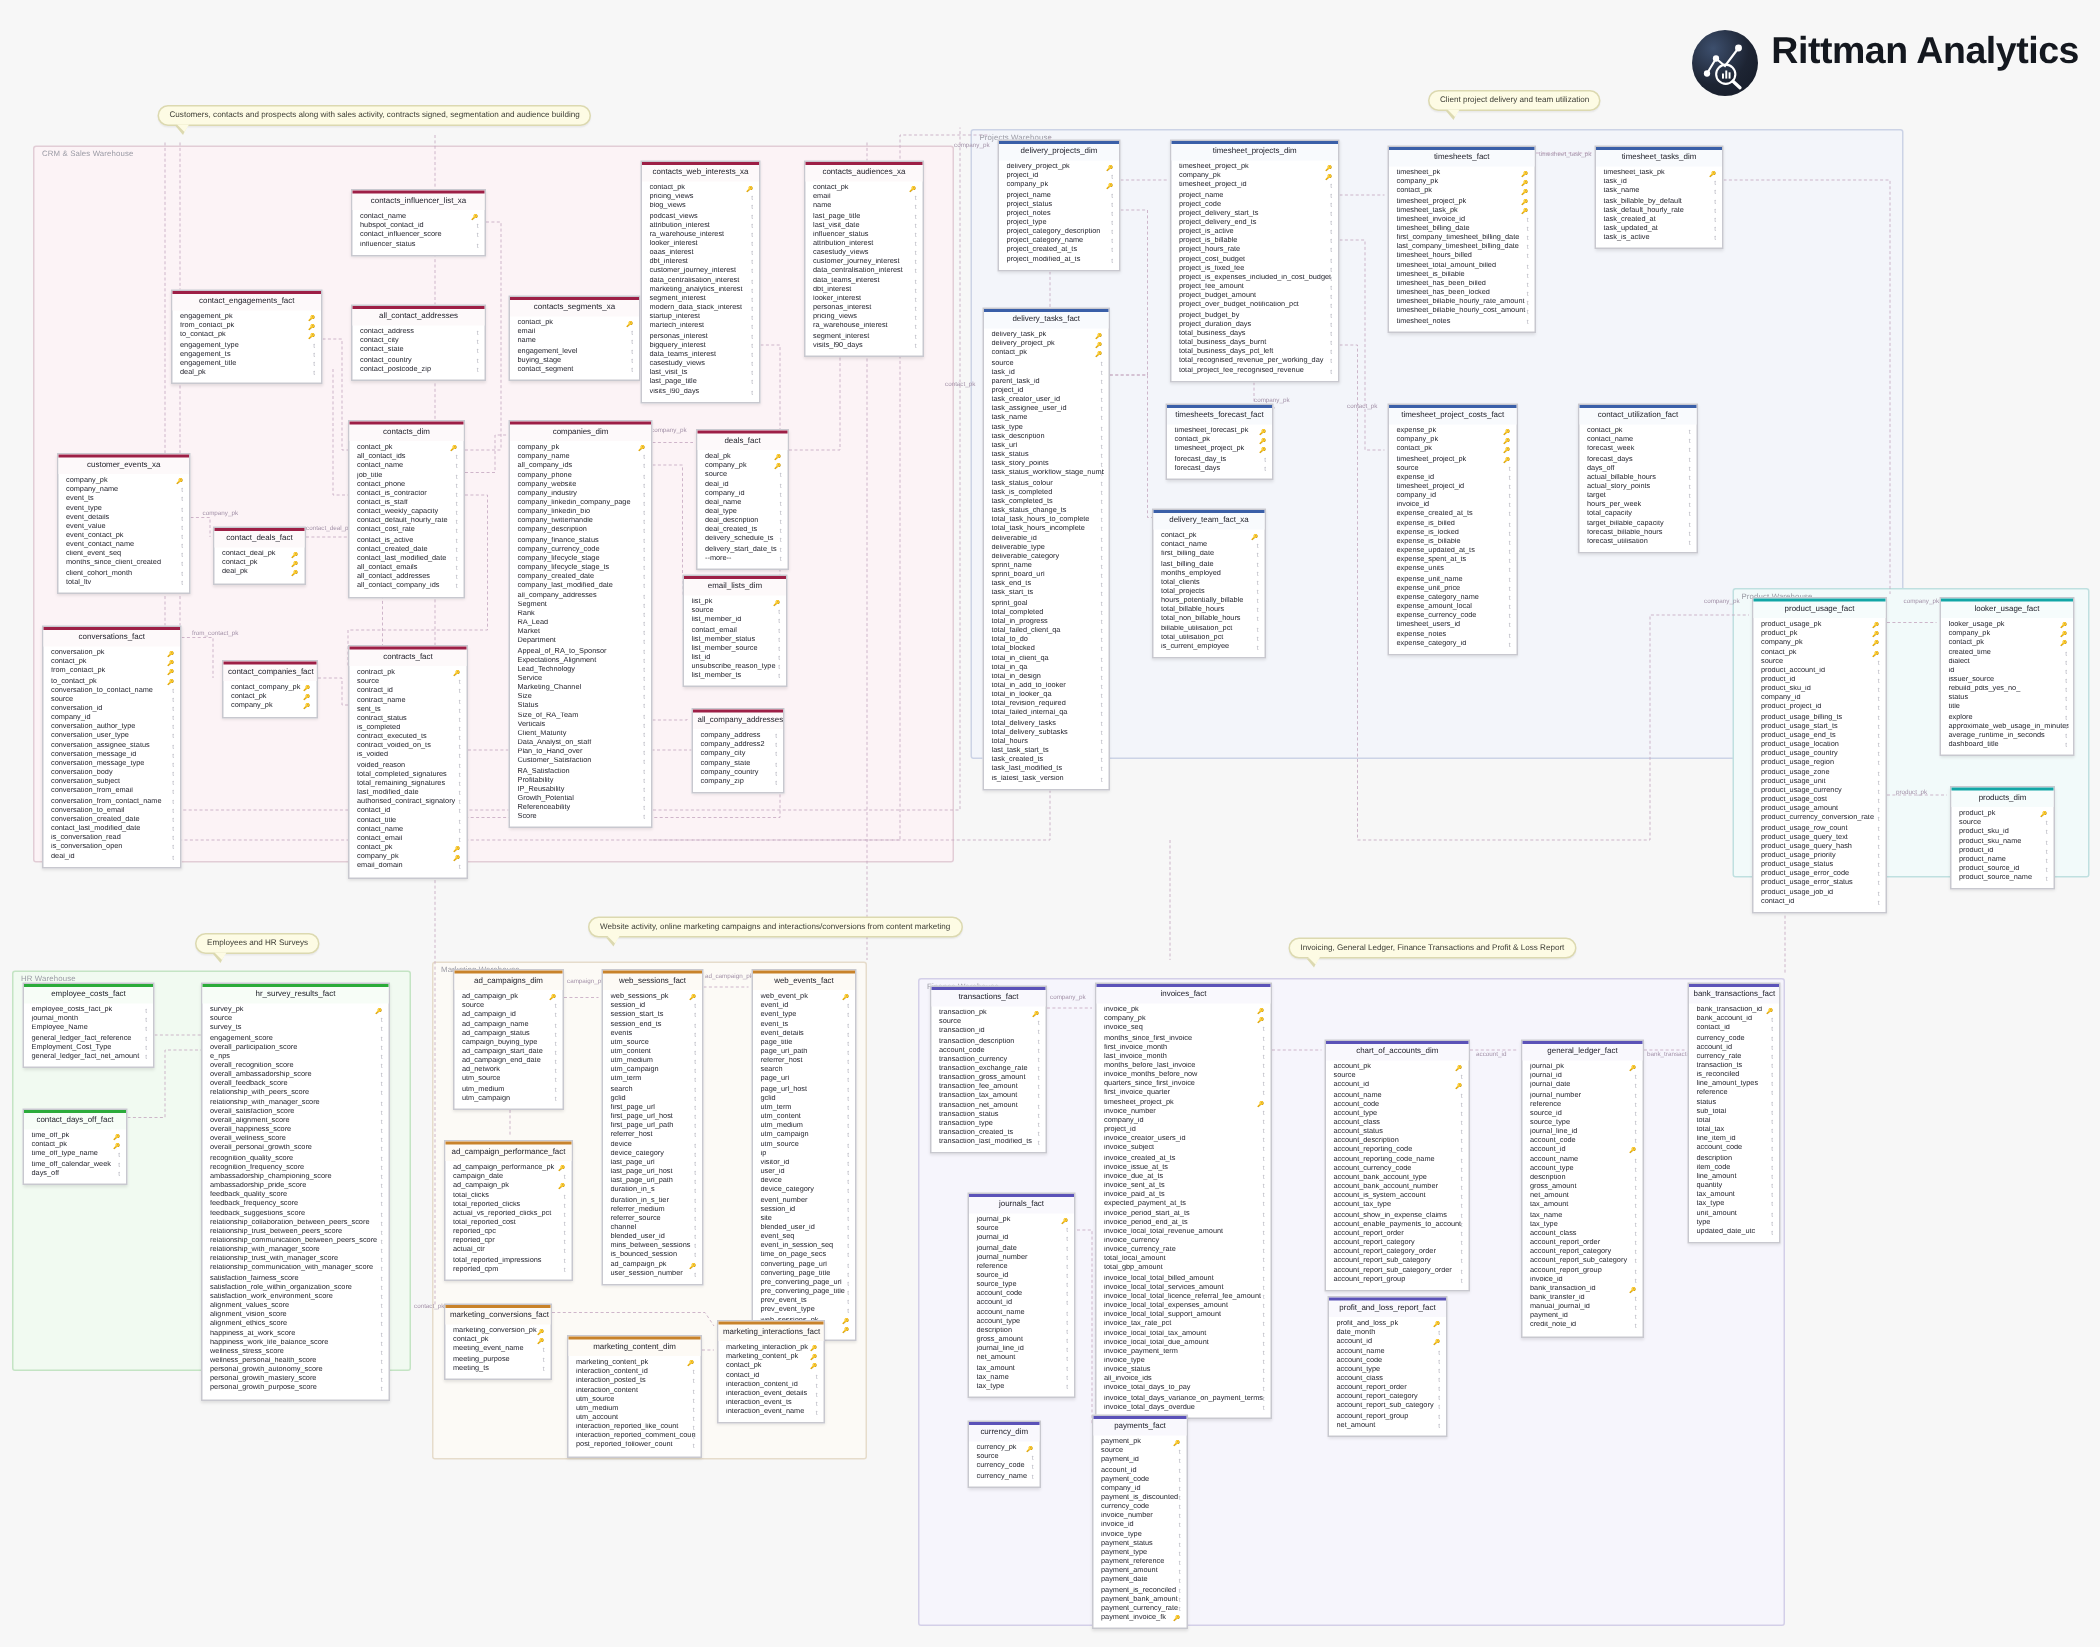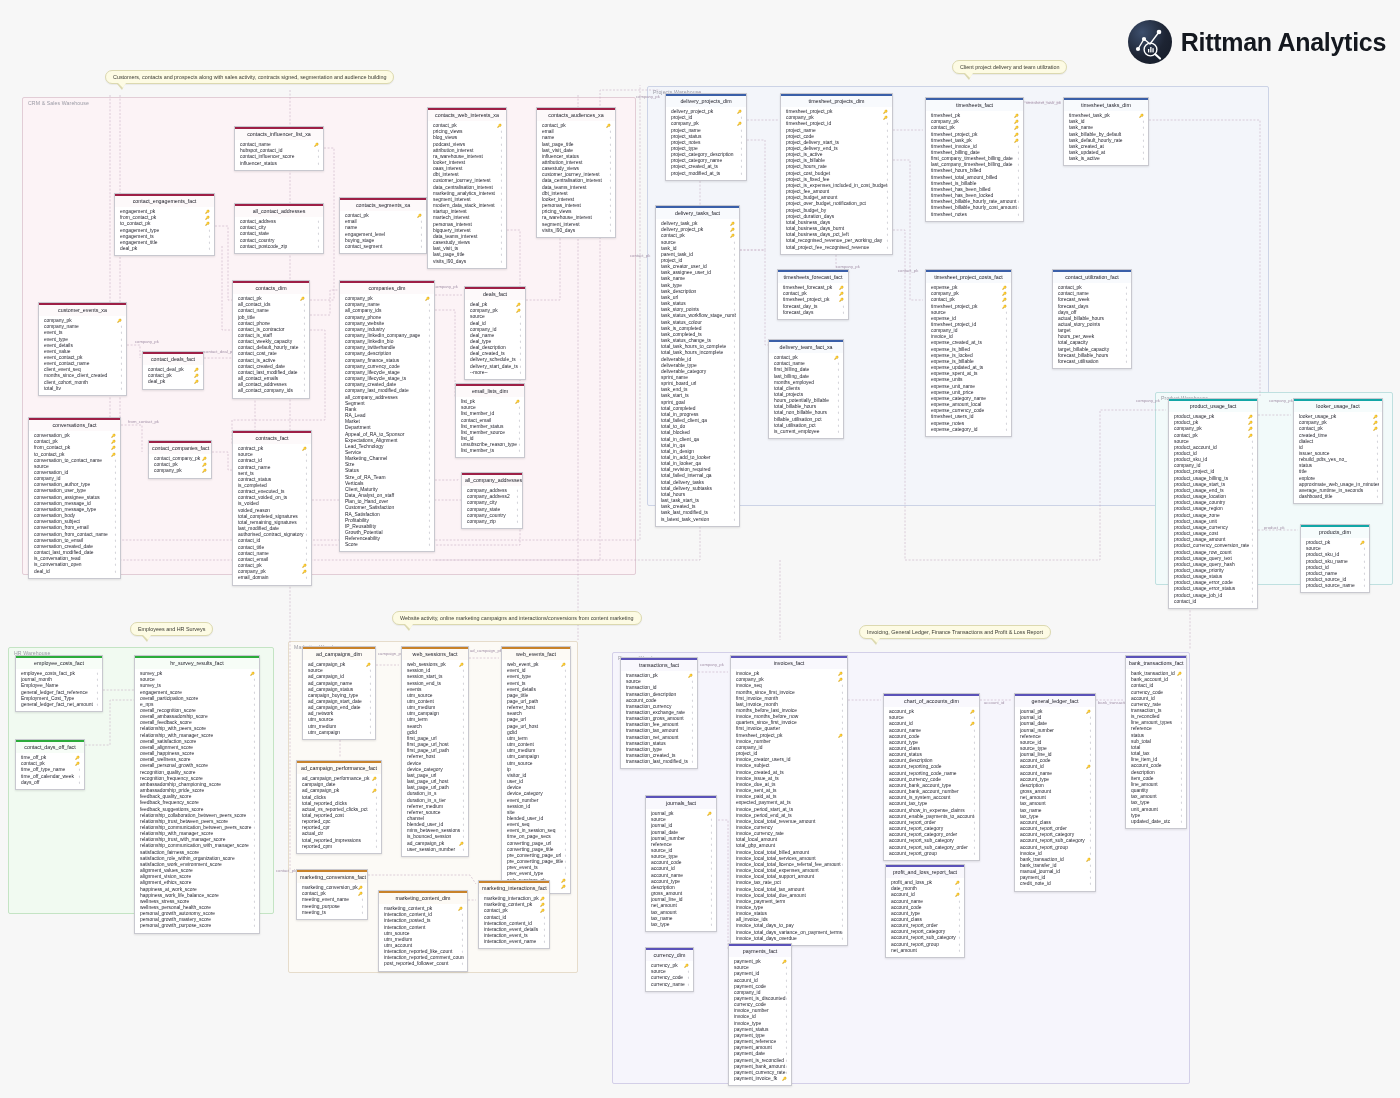--- a/index.html
+++ b/index.html
@@ -8,21 +8,21 @@
     width: 1400px; height: 1098px;
     background: #f7f7f7;
     font-family: "Liberation Sans", sans-serif;
     overflow: hidden;
   }
   #canvas { position: relative; width: 1400px; height: 1098px; }
 
   
   #brand {
     position: absolute; right: 14px; top: 20px;
-    display: flex; align-items: center; gap: 9px;
+    display: flex; gap: 9px;
   }
   #brand .logo {
     width: 44px; height: 44px; border-radius: 50%;
     background: radial-gradient(circle at 32% 28%, #3d4f6d 0%, #1d2433 55%, #141a26 100%);
     position: relative; flex: none;
   }
   #brand .logo svg { position: absolute; left: 0; top: 0; }
   #brand .brandtext {
     font-size: 25px; font-weight: bold; color: #14181f; letter-spacing: -0.3px;
   }

